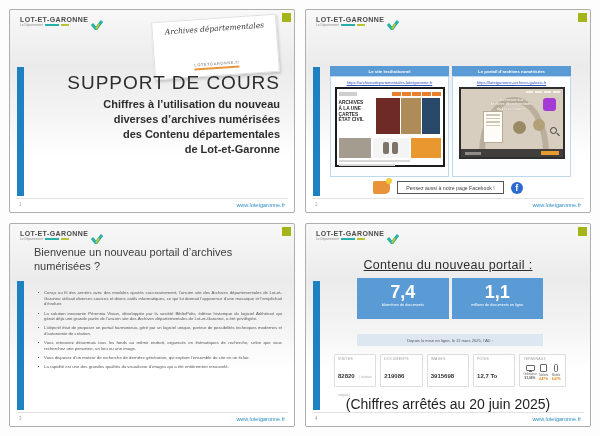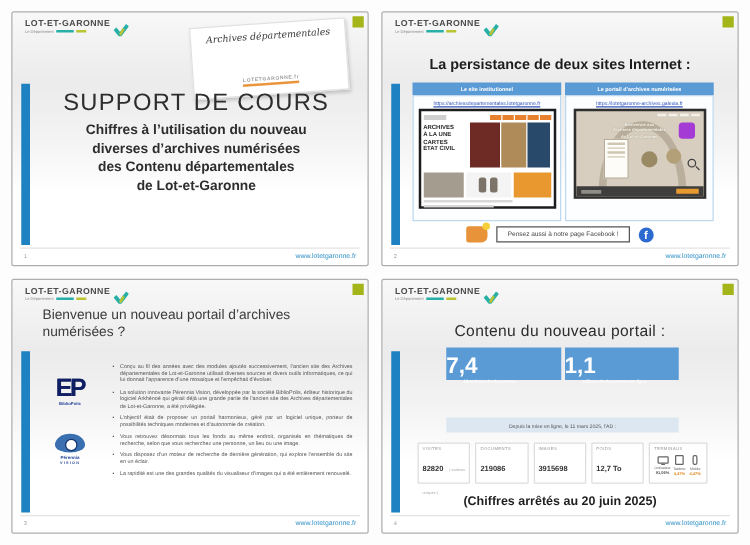--- a/index.html
+++ b/index.html
@@ -33,21 +33,21 @@
   .page-num { font-size:4.5px; color:#a0a0a0; }
   .footer-url { font-size:5.5px; color:#2e8fc6; }
   
   .s1-badge {
     position:absolute; top:8px; right:16px; background:#fff;
     border:1px solid #e0e0e0; box-shadow:1px 2px 3px rgba(0,0,0,.18);
     transform:rotate(-4deg); padding:5px 12px 6px; text-align:center;
   }
   .s1-badge-l1 { font-family:"DejaVu Serif", serif; font-style:italic; font-size:7.5px; color:#3a3a3a; }
   .s1-badge-l2 { font-size:4px; font-weight:bold; color:#9a9a9a; letter-spacing:.5px; margin-top:2px; border-bottom:2px solid #e8953c; display:inline-block; padding-bottom:1px; }
-  .s1-titlebox { position:absolute; top:62px; left:24px; right:14px; text-align:center; }
+  .s1-titlebox { position:absolute; top:62px; left:24px; right:14px; text-align:right; }
   .s1-title { font-size:19px; color:#2d2d2d; letter-spacing:1px; margin-bottom:3px; }
   .s1-sub { font-size:11px; font-weight:bold; color:#2d2d2d; line-height:1.35; }
   
   .s2-title { position:absolute; top:36px; left:0; right:0; text-align:center; font-size:11.5px; font-weight:bold; color:#1c1c1c; }
   .s2-table { position:absolute; top:56px; left:24px; right:19px; display:grid; grid-template-columns:1fr 1fr; gap:3px; }
   .s2-head { background:#5b9bd5; color:#fff; font-size:4.3px; font-weight:bold; text-align:center; padding:2.5px 0; }
   .s2-content { border:1px solid #bdd7ee; background:#fdfeff; height:101px; text-align:center; padding-top:2px; }
   .s2-link { font-size:4.1px; color:#3355bb; text-decoration:underline; display:block; margin:1px 0 2px; }
   
   .thumb-old { width:110px; height:80px; margin:0 auto; border:2px solid #1c1c1c; background:#fff; position:relative; text-align:left; }
@@ -101,40 +101,40 @@
   .ep-caption { font-size:3.4px; font-weight:bold; color:#27489b; margin-top:1px; }
   .eye-logo { text-align:center; }
   .eye-shape { width:24px; height:15px; margin:0 auto; background:#3a6fb0; border-radius:50% 50% 50% 50%/60% 60% 40% 40%; position:relative; }
   .eye-shape::after { content:""; position:absolute; left:8px; top:3.5px; width:8px; height:8px; border-radius:50%; background:#fff; border:1.6px solid #16346e; }
   .eye-cap1 { font-size:3.6px; font-weight:bold; color:#27489b; margin-top:2px; }
   .eye-cap2 { font-size:3px; font-weight:bold; color:#27489b; letter-spacing:1px; }
   .s3-bullets { flex:1; padding-left:8px; }
   .s3-bullets li { list-style:none; position:relative; font-size:4.3px; color:#555; line-height:1.32; text-align:justify; padding-left:6px; margin-bottom:3.5px; }
   .s3-bullets li::before { content:"▪"; position:absolute; left:0; top:0; font-size:4px; color:#555; }
   
-  .s4-title { position:absolute; top:34px; left:0; right:0; text-align:center; font-size:12.5px; color:#2d2d2d; letter-spacing:.3px; }
+  .s4-title { position:absolute; top:34px; left:0; right:0; text-align:center; font-size:12.5px; color:#2d2d2d; letter-spacing:.3px;text-decoration:underline; }
   .s4-boxes { position:absolute; top:54px; left:51px; width:186px; display:grid; grid-template-columns:1fr 1fr; gap:3px; }
-  .s4-box { background:#5b9bd5; color:#fff; text-align:left; height:26px; padding-top:5px; }
+  .s4-box { background:#5b9bd5; color:#fff; text-align:center; height:41px; padding-top:5px; }
   .s4-box-val { font-size:18px; font-weight:bold; line-height:1; }
   .s4-box-cap { font-size:3.8px; margin-top:2px; line-height:1.3; padding:0 14px; }
   .s4-infobar { position:absolute; top:110px; left:51px; width:186px; background:#dde7f2; font-size:4.1px; color:#555; text-align:center; padding:3.5px 0; }
   .s4-stats { position:absolute; top:130px; left:28px; right:24px; display:grid; grid-template-columns:1fr 1fr 1fr 1fr 1.1fr; gap:4px; }
   .s4-card { background:#fff; border:1px solid #ddd; border-radius:1px; padding:2px 3px; height:33px; }
   .s4-card-label { font-size:3.4px; color:#9a9a9a; letter-spacing:.3px; margin-bottom:2.5px; }
   .s4-card-val { font-size:6px; font-weight:bold; color:#333; }
   .s4-card-extra { font-size:3px; color:#aaa; }
   .s4-devices { display:grid; grid-template-columns:1fr 1fr 1fr; gap:1px; text-align:center; margin-top:1px; }
   .dev-name { font-size:2.8px; color:#666; margin-top:1.5px; }
   .dev-pct { font-size:3.2px; font-weight:bold; color:#555; }
   .dev-pct.orange { color:#e0861a; }
   .ico-monitor { width:9px; height:6px; border:1px solid #666; border-radius:1px; margin:1px auto 0; position:relative; }
   .ico-monitor::after { content:""; position:absolute; left:2px; right:2px; bottom:-2px; height:1px; background:#666; }
   .ico-tablet { width:6.5px; height:8px; border:1px solid #666; border-radius:1px; margin:0 auto; }
   .ico-phone { width:4.5px; height:8px; border:1px solid #666; border-radius:1.6px; margin:0 auto; }
-  .s4-note { position:absolute; top:172px; left:0; right:0; text-align:center; font-size:10px; font-weight:bold; color:#1f1f1f; }
+  .s4-note { position:absolute; top:172px; left:0; right:0; text-align:center; font-size:14px; font-weight:normal; color:#1f1f1f; }
 </style>
 </head>
 <body>
 
 <div class="sheet">
 
   <div class="slide">
     <div class="corner-accent"></div>
     <div class="accent-bar"></div>
     <div class="slide-header">
@@ -188,21 +188,20 @@
             </div>
         </div>
         <span class="check-icon">
           <svg width="12" height="10" viewBox="0 0 12 10">
               <path d="M1 4 L5 9 L11 1" stroke="#28b0a8" stroke-width="3" fill="none"></path>
               <path d="M5 9 L8 4" stroke="#b9c432" stroke-width="2" fill="none"></path>
             </svg>
         </span>
       </div>
     </div>
-    <div class="s2-title">La persistance de deux sites Internet :</div>
     <div class="s2-table">
       <div>
         <div class="s2-head">Le site institutionnel</div>
         <div class="s2-content">
           <a class="s2-link">https://archivesdepartementales.lotetgaronne.fr</a>
           <div class="thumb-old">
             <div class="to-top">
                 <i class="to-logo"></i>
               <span class="to-menu">
                   <i></i>
@@ -301,31 +300,20 @@
         <span class="check-icon">
           <svg width="12" height="10" viewBox="0 0 12 10">
               <path d="M1 4 L5 9 L11 1" stroke="#28b0a8" stroke-width="3" fill="none"></path>
               <path d="M5 9 L8 4" stroke="#b9c432" stroke-width="2" fill="none"></path>
             </svg>
         </span>
       </div>
     </div>
     <div class="s3-title">Bienvenue un nouveau portail d’archives numérisées ?</div>
     <div class="s3-body">
-      <div class="s3-logos">
-        <div class="ep-logo">
-          <div class="ep-glyph">EP</div>
-          <div class="ep-caption">BiblioPolis</div>
-        </div>
-        <div class="eye-logo">
-          <div class="eye-shape"></div>
-          <div class="eye-cap1">Pérennia</div>
-          <div class="eye-cap2">VISION</div>
-        </div>
-      </div>
       <ul class="s3-bullets">
         <li>Conçu au fil des années avec des modules ajoutés successivement, l’ancien site des Archives départementales de Lot-et-Garonne utilisait diverses sources et divers outils informatiques, ce qui lui donnait l’apparence d’une mosaïque et l’empêchait d’évoluer.</li>
         <li>La solution innovante Pérennia Vision, développée par la société BiblioPolis, éditeur historique du logiciel Arkhénoé qui gérait déjà une grande partie de l’ancien site des Archives départementales de Lot-et-Garonne, a été privilégiée.</li>
         <li>L’objectif était de proposer un portail harmonieux, géré par un logiciel unique, porteur de possibilités techniques modernes et d’autonomie de création.</li>
         <li>Vous retrouvez désormais tous les fonds au même endroit, organisés en thématiques de recherche, selon que vous recherchez une personne, un lieu ou une image.</li>
         <li>Vous disposez d’un moteur de recherche de dernière génération, qui explore l’ensemble du site en un éclair.</li>
         <li>La rapidité est une des grandes qualités du visualiseur d’images qui a été entièrement renouvelé.</li>
       </ul>
     </div>
     <div class="slide-footer">

